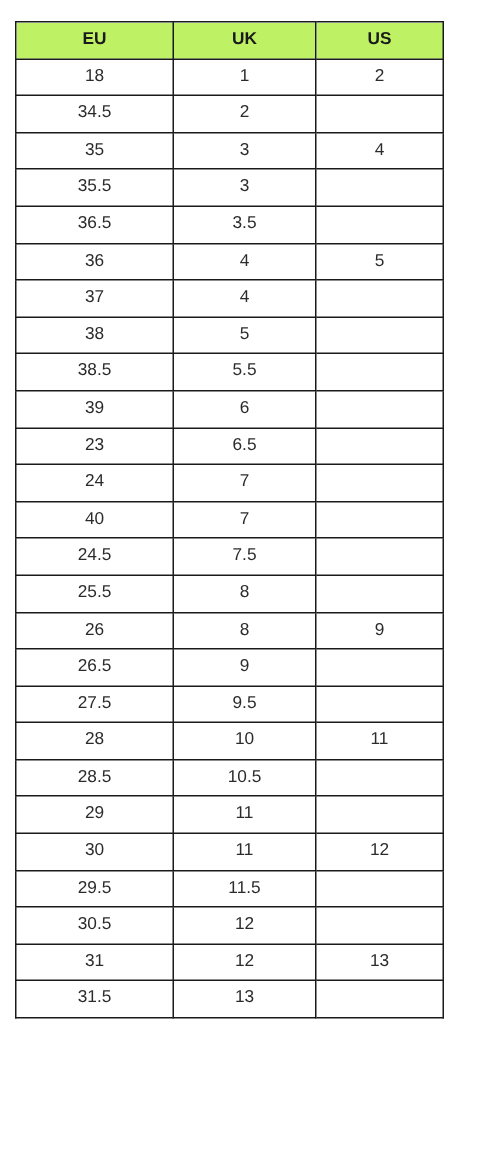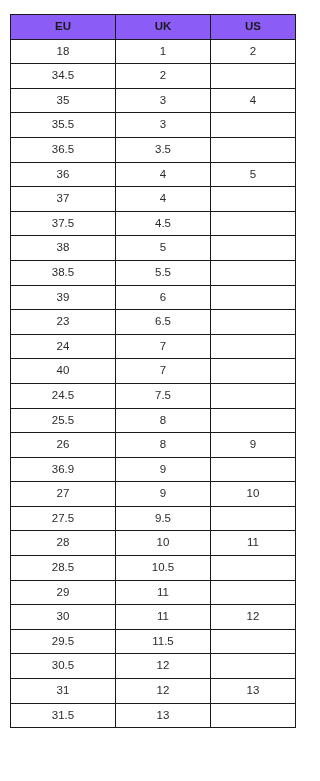--- a/index.html
+++ b/index.html
@@ -40,21 +40,21 @@
     font-size: 11.5px;
     line-height: 23.6px;
     font-weight: normal;
     color: #2b2b2b;
     white-space: nowrap;
     overflow: hidden;
   }
   table.size-table thead th {
     font-weight: bold;
     font-size: 11.5px;
-    background: #8b5cf6;
+    background: #bef264;
     color: #1a1a1a;
   }
   table.size-table td.empty {
     background: #ffffff;
   }
 </style>
 </head>
 <body>
 
 <div id="size-table-wrap">
@@ -101,25 +101,20 @@
           <td>36</td>
           <td>4</td>
           <td>5</td>
         </tr>
         <tr>
           <td>37</td>
           <td>4</td>
           <td class="empty"></td>
         </tr>
         <tr>
-          <td>37.5</td>
-          <td>4.5</td>
-          <td class="empty"></td>
-        </tr>
-        <tr>
           <td>38</td>
           <td>5</td>
           <td class="empty"></td>
         </tr>
         <tr>
           <td>38.5</td>
           <td>5.5</td>
           <td class="empty"></td>
         </tr>
         <tr>
@@ -151,28 +146,23 @@
           <td>25.5</td>
           <td>8</td>
           <td class="empty"></td>
         </tr>
         <tr>
           <td>26</td>
           <td>8</td>
           <td>9</td>
         </tr>
         <tr>
-          <td>36.9</td>
+          <td>26.5</td>
           <td>9</td>
           <td class="empty"></td>
-        </tr>
-        <tr>
-          <td>27</td>
-          <td>9</td>
-          <td>10</td>
         </tr>
         <tr>
           <td>27.5</td>
           <td>9.5</td>
           <td class="empty"></td>
         </tr>
         <tr>
           <td>28</td>
           <td>10</td>
           <td>11</td>

